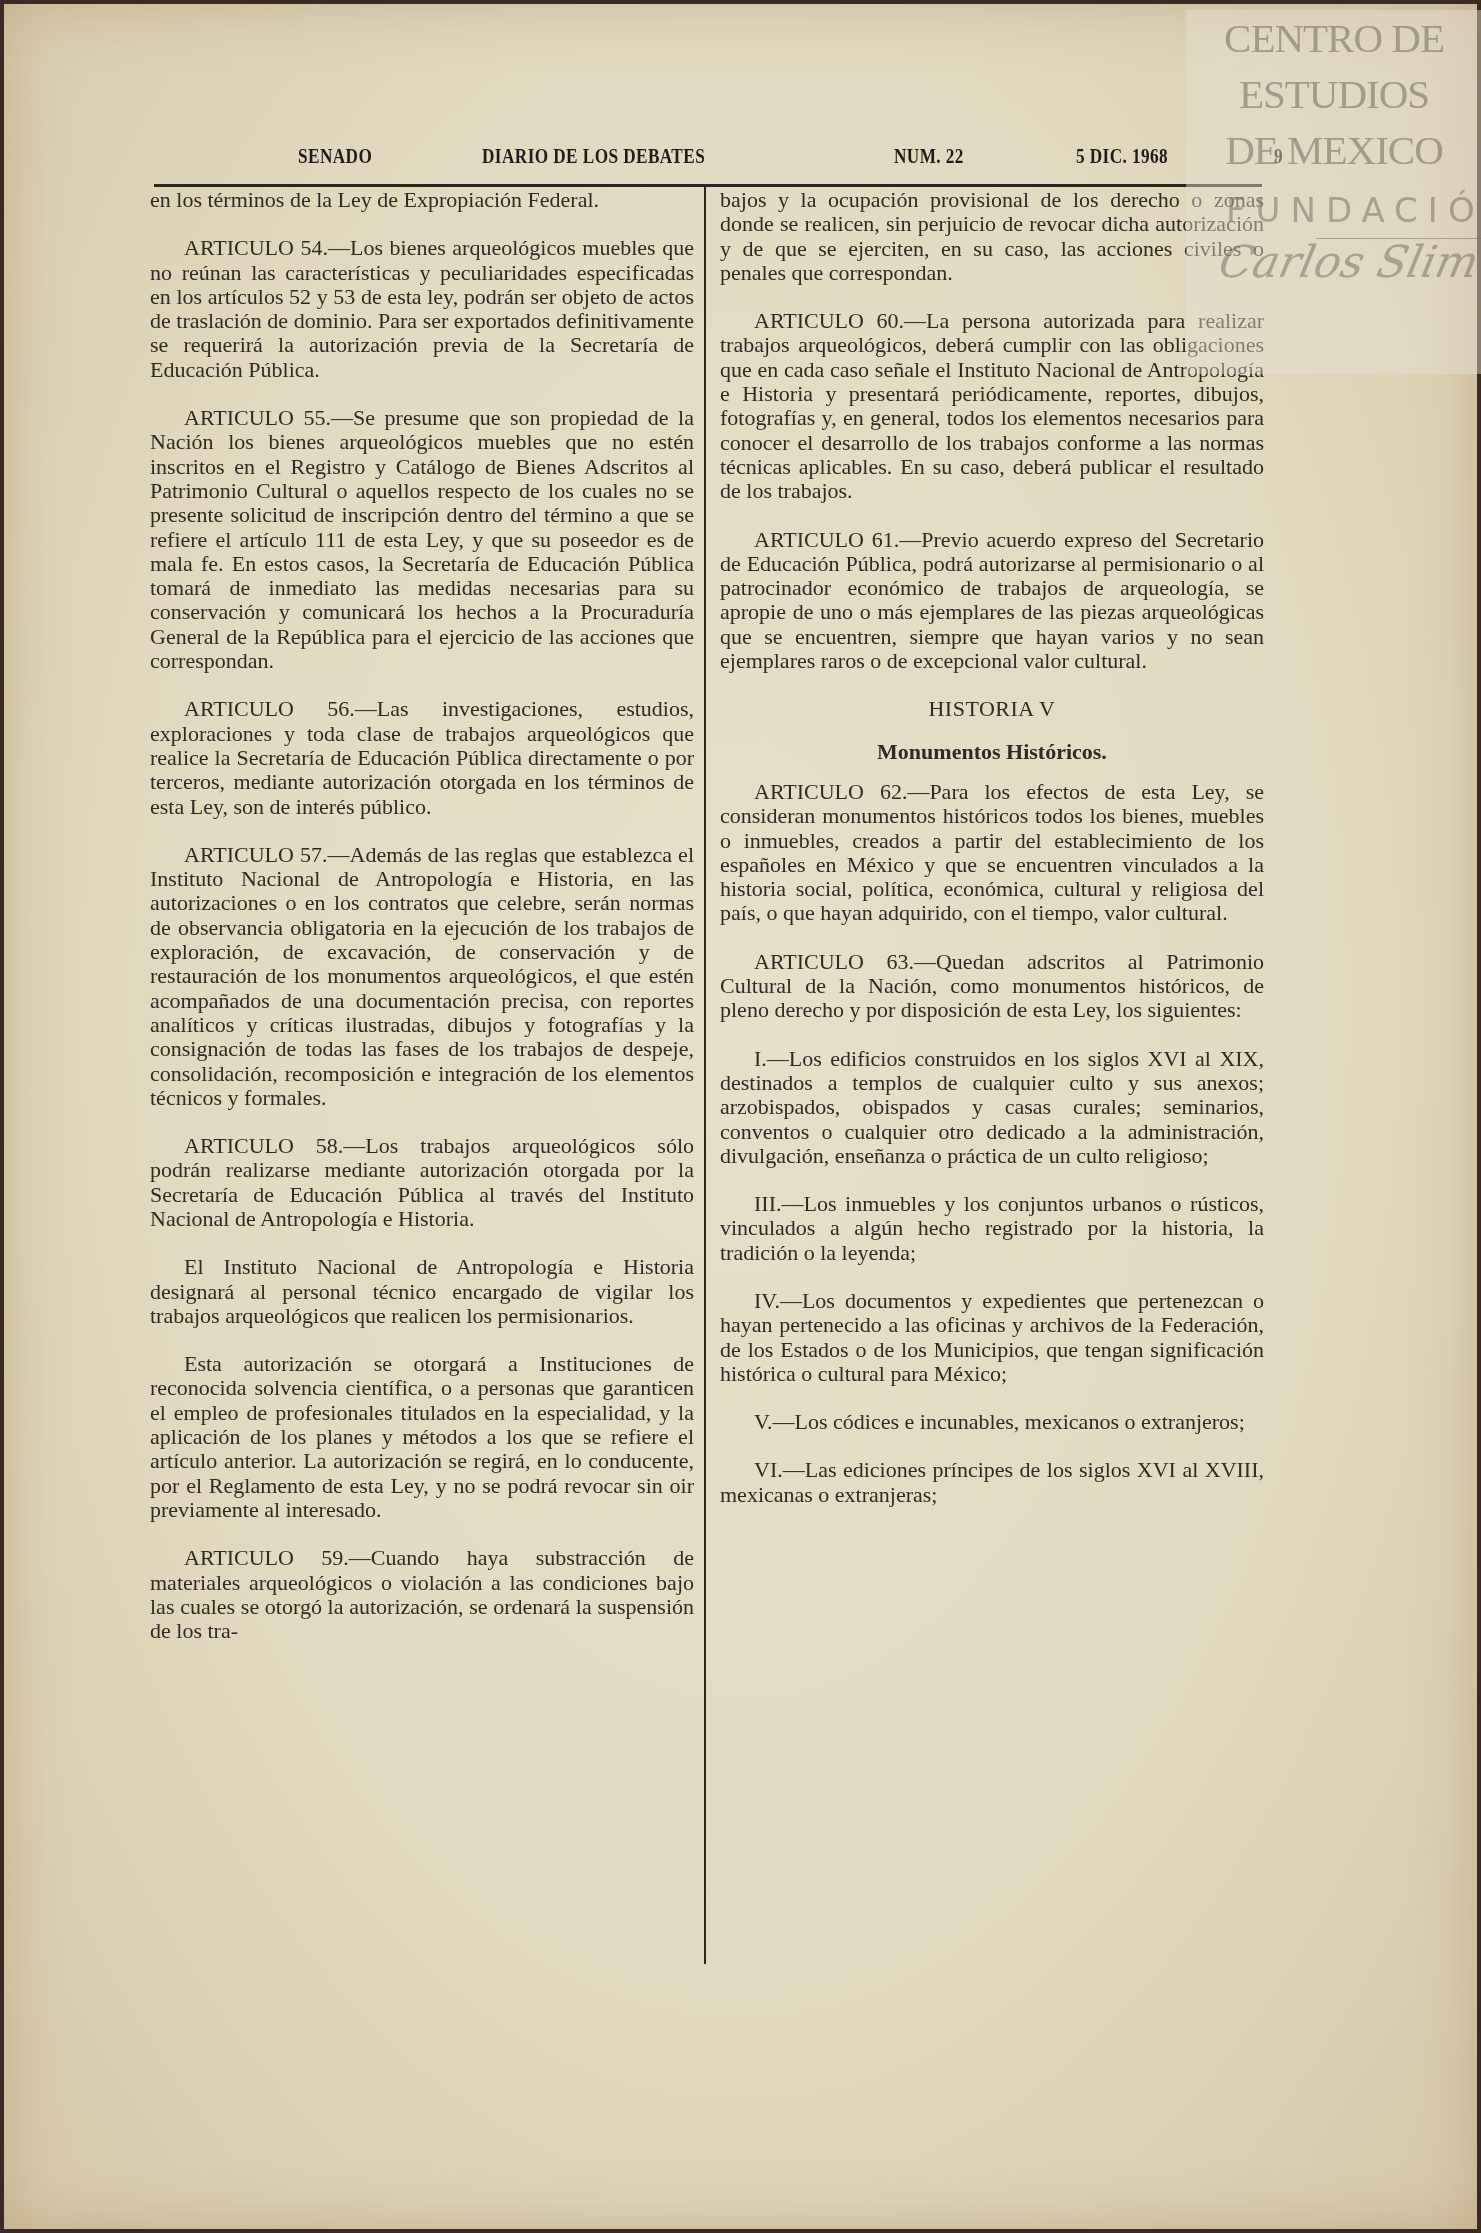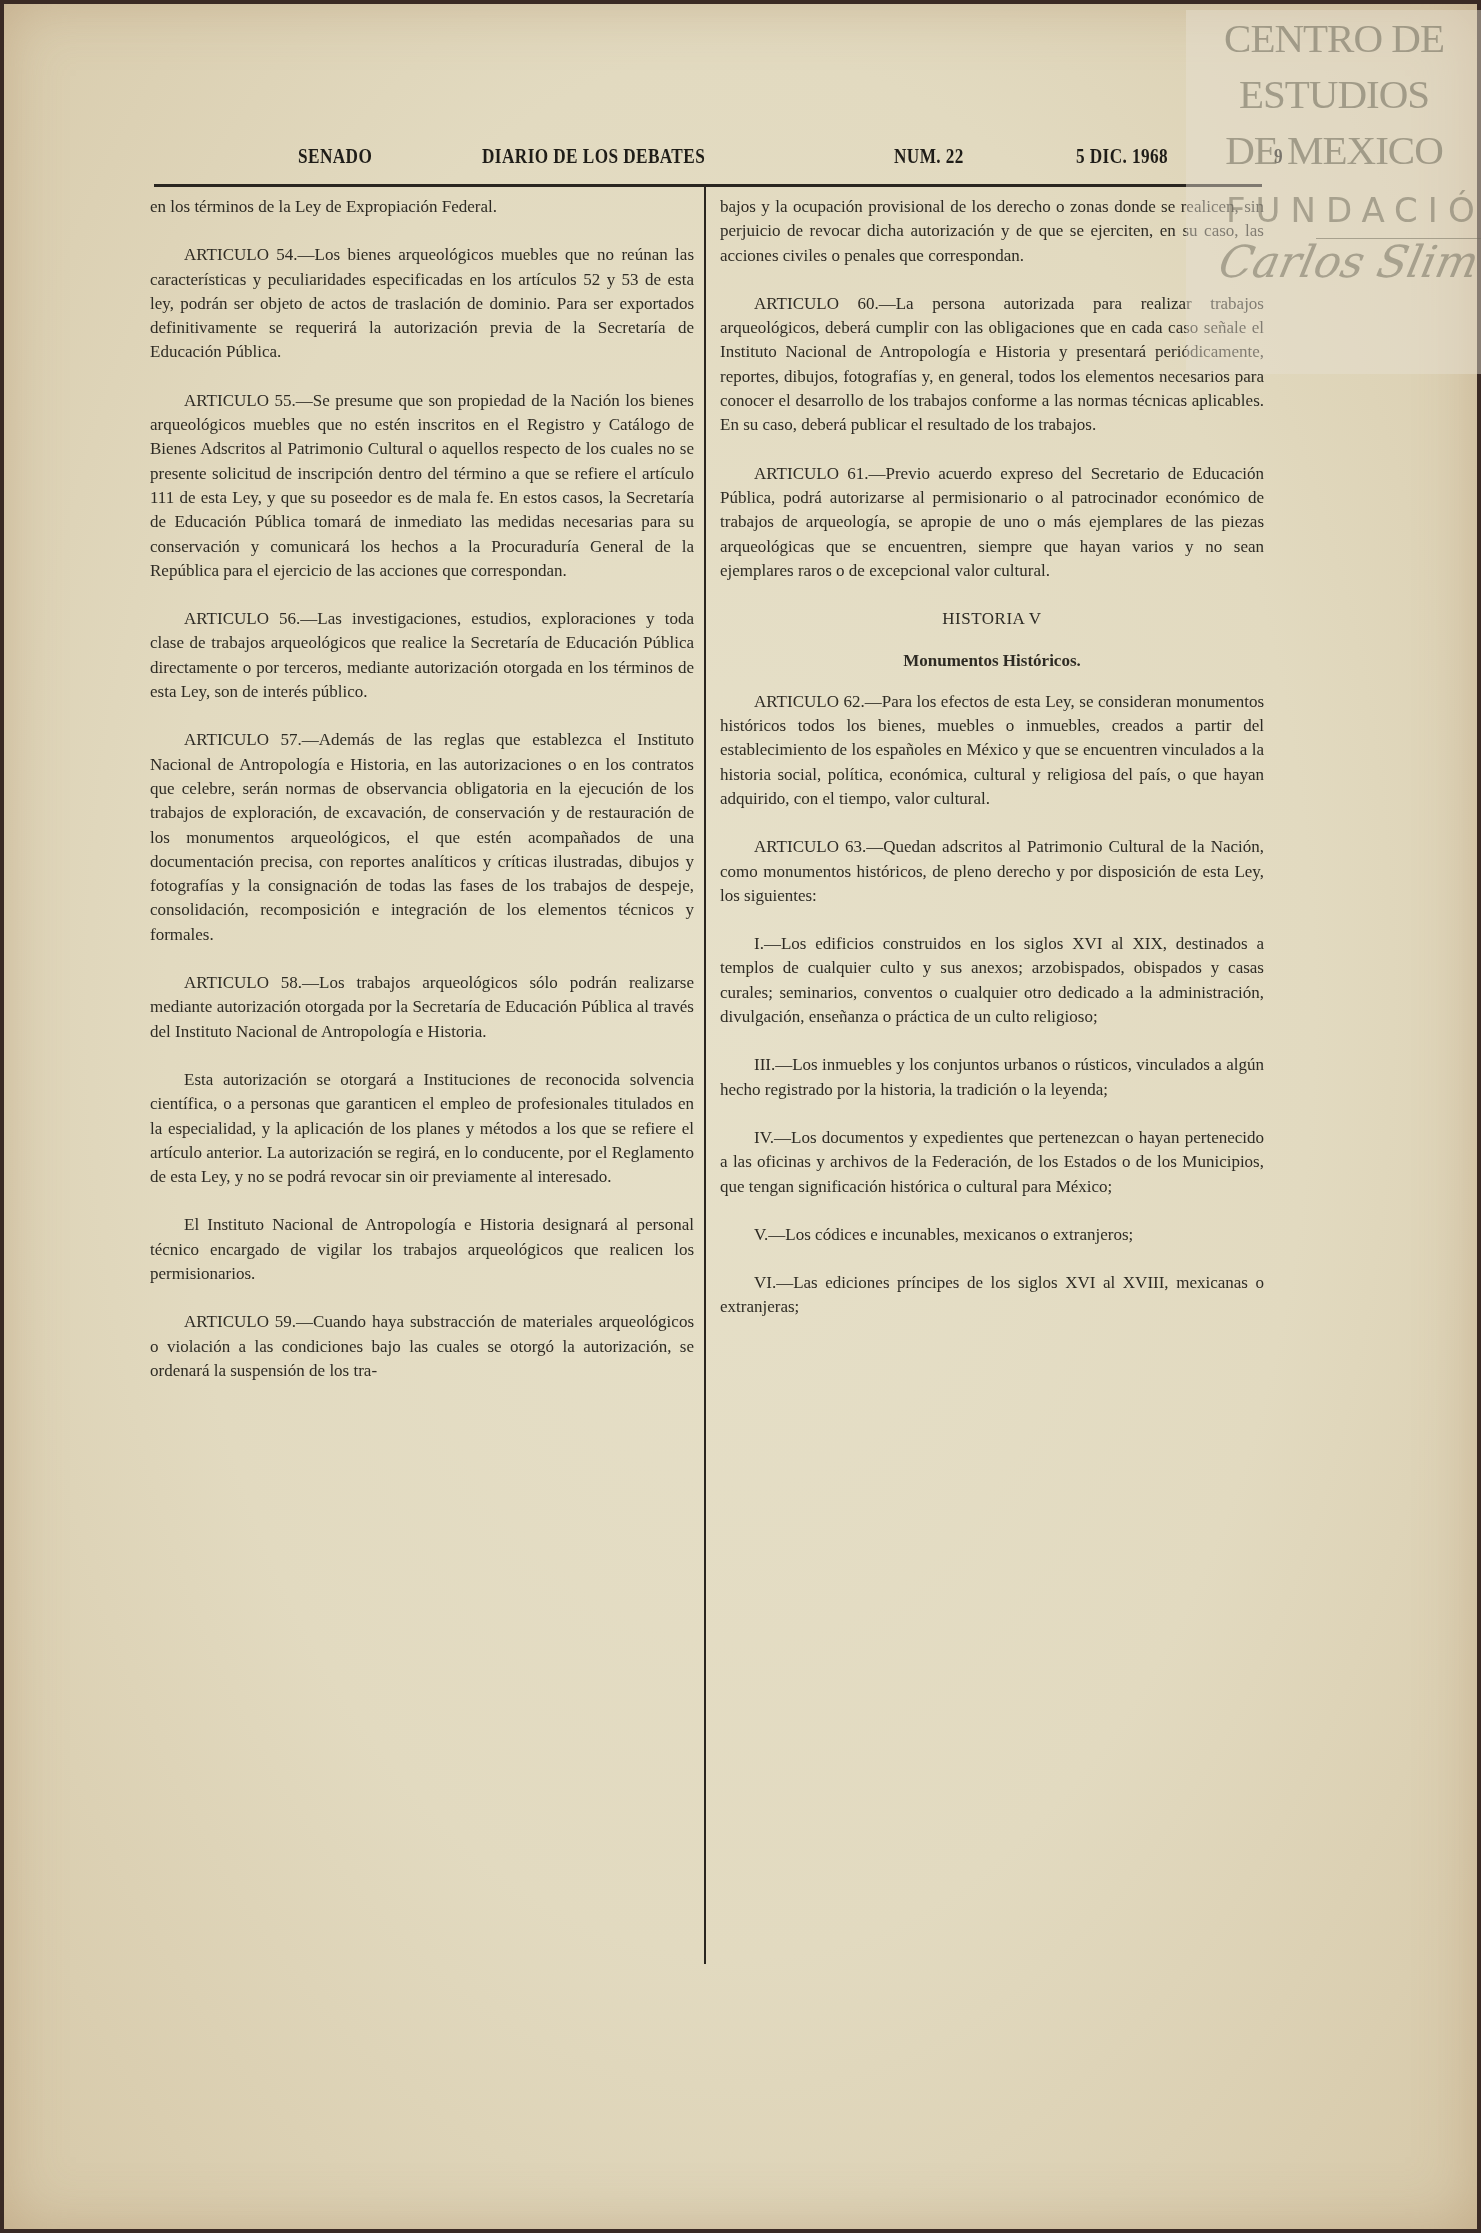--- a/index.html
+++ b/index.html
@@ -24,22 +24,22 @@
   .h-num { left: 596px; }
   .h-date { left: 778px; }
   .h-page { left: 976px; }
   .rule-top {
     position: absolute; top: 180px; left: 150px; width: 1108px; height: 3px; background: #2a2620;
   }
   .col-divider {
     position: absolute; left: 700px; top: 182px; width: 2px; height: 1778px; background: #2a2620;
   }
   .col {
-    position: absolute; top: 191px; width: 544px;
-    font-size: 17px; line-height: 24.3px; color: #2e2b24;
+    position: absolute; top: 184px; width: 544px;
+    font-size: 22px; line-height: 24.3px; color: #2e2b24;
     text-align: justify; hyphens: manual; font-family: Liberation Serif, serif;
   }
   .col-left { left: 146px; }
   .col-right { left: 716px; }
   .col p { margin: 0 0 24px 0; text-indent: 34px; }
   .col p.cont { text-indent: 0; }
   .col .chapter {
     text-align: center; text-indent: 0; margin: 10px 0 18px 0; letter-spacing: 0.5px;
   }
   .col .subtitle {
@@ -79,22 +79,22 @@
   <div class="rule-top"></div>
   <div class="col-divider"></div>
 
   <div class="col col-left" id="col-left">
       <p class="cont">en los términos de la Ley de Expropiación Federal.</p>
       <p>ARTICULO 54.—Los bienes arqueológicos muebles que no reúnan las características y peculiaridades especificadas en los artículos 52 y 53 de esta ley, podrán ser objeto de actos de traslación de dominio. Para ser exportados definitivamente se requerirá la autorización previa de la Secretaría de Educación Pública.</p>
       <p>ARTICULO 55.—Se presume que son propiedad de la Nación los bienes arqueológicos muebles que no estén inscritos en el Registro y Catálogo de Bienes Adscritos al Patrimonio Cultural o aquellos respecto de los cuales no se presente solicitud de inscripción dentro del término a que se refiere el artículo 111 de esta Ley, y que su poseedor es de mala fe. En estos casos, la Secretaría de Educación Pública tomará de inmediato las medidas necesarias para su conservación y comunicará los hechos a la Procuraduría General de la República para el ejercicio de las acciones que correspondan.</p>
       <p>ARTICULO 56.—Las investigaciones, estudios, exploraciones y toda clase de trabajos arqueológicos que realice la Secretaría de Educación Pública directamente o por terceros, mediante autorización otorgada en los términos de esta Ley, son de interés público.</p>
       <p>ARTICULO 57.—Además de las reglas que establezca el Instituto Nacional de Antropología e Historia, en las autorizaciones o en los contratos que celebre, serán normas de observancia obligatoria en la ejecución de los trabajos de exploración, de excavación, de conservación y de restauración de los monumentos arqueológicos, el que estén acompañados de una documentación precisa, con reportes analíticos y críticas ilustradas, dibujos y fotografías y la consignación de todas las fases de los trabajos de despeje, consolidación, recomposición e integración de los elementos técnicos y formales.</p>
       <p>ARTICULO 58.—Los trabajos arqueológicos sólo podrán realizarse mediante autorización otorgada por la Secretaría de Educación Pública al través del Instituto Nacional de Antropología e Historia.</p>
+      <p>El Instituto Nacional de Antropología e Historia designará al personal técnico encargado de vigilar los trabajos arqueológicos que realicen los permisionarios.</p>
       <p>Esta autorización se otorgará a Instituciones de reconocida solvencia científica, o a personas que garanticen el empleo de profesionales titulados en la especialidad, y la aplicación de los planes y métodos a los que se refiere el artículo anterior. La autorización se regirá, en lo conducente, por el Reglamento de esta Ley, y no se podrá revocar sin oir previamente al interesado.</p>
-      <p>El Instituto Nacional de Antropología e Historia designará al personal técnico encargado de vigilar los trabajos arqueológicos que realicen los permisionarios.</p>
       <p>ARTICULO 59.—Cuando haya substracción de materiales arqueológicos o violación a las condiciones bajo las cuales se otorgó la autorización, se ordenará la suspensión de los tra-</p>
     </div>
   <div class="col col-right" id="col-right">
       <p class="cont">bajos y la ocupación provisional de los derecho o zonas donde se realicen, sin perjuicio de revocar dicha autorización y de que se ejerciten, en su caso, las acciones civiles o penales que correspondan.</p>
       <p>ARTICULO 60.—La persona autorizada para realizar trabajos arqueológicos, deberá cumplir con las obligaciones que en cada caso señale el Instituto Nacional de Antropología e Historia y presentará periódicamente, reportes, dibujos, fotografías y, en general, todos los elementos necesarios para conocer el desarrollo de los trabajos conforme a las normas técnicas aplicables. En su caso, deberá publicar el resultado de los trabajos.</p>
       <p>ARTICULO 61.—Previo acuerdo expreso del Secretario de Educación Pública, podrá autorizarse al permisionario o al patrocinador económico de trabajos de arqueología, se apropie de uno o más ejemplares de las piezas arqueológicas que se encuentren, siempre que hayan varios y no sean ejemplares raros o de excepcional valor cultural.</p>
       <p class="chapter">HISTORIA V</p>
       <p class="subtitle">Monumentos Históricos.</p>
       <p>ARTICULO 62.—Para los efectos de esta Ley, se consideran monumentos históricos todos los bienes, muebles o inmuebles, creados a partir del establecimiento de los españoles en México y que se encuentren vinculados a la historia social, política, económica, cultural y religiosa del país, o que hayan adquirido, con el tiempo, valor cultural.</p>
       <p>ARTICULO 63.—Quedan adscritos al Patrimonio Cultural de la Nación, como monumentos históricos, de pleno derecho y por disposición de esta Ley, los siguientes:</p>

